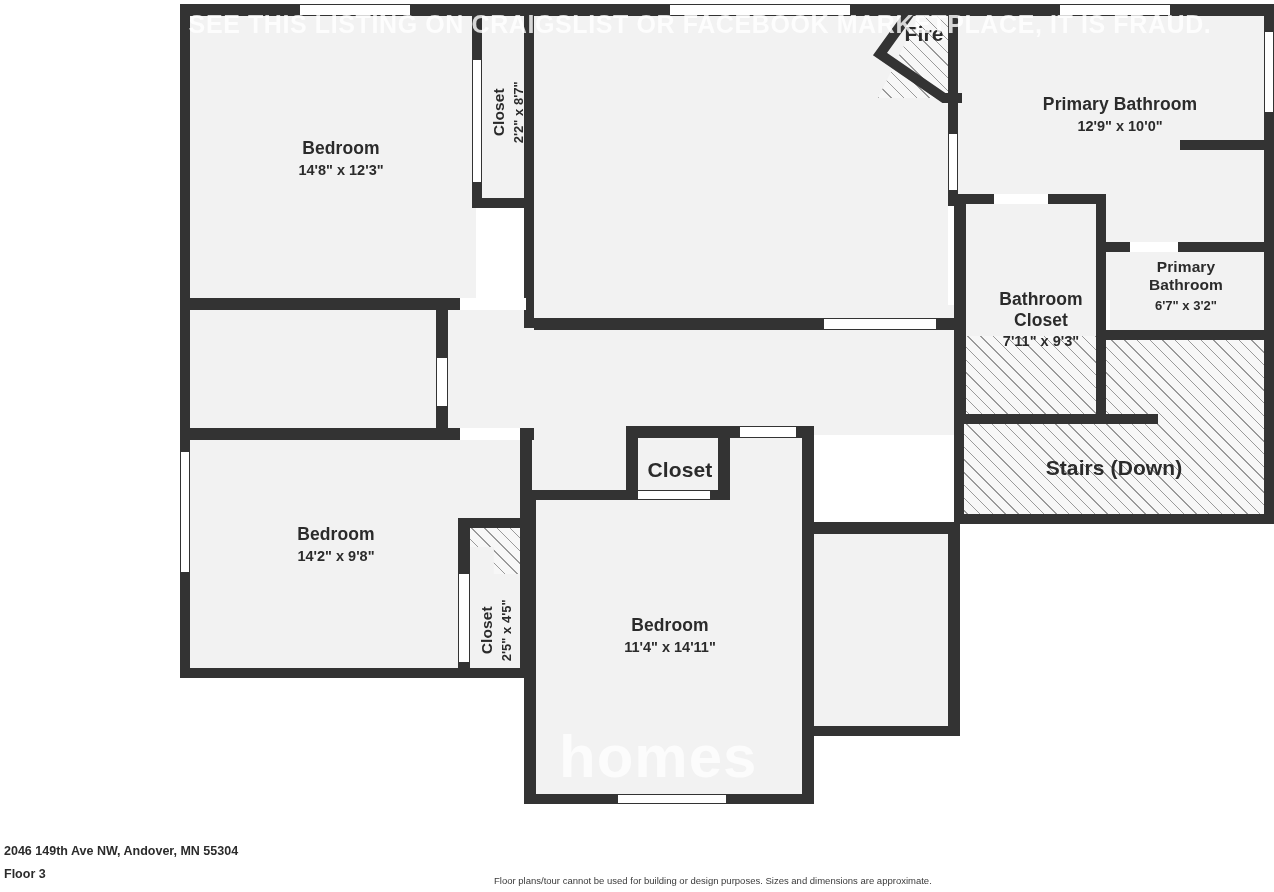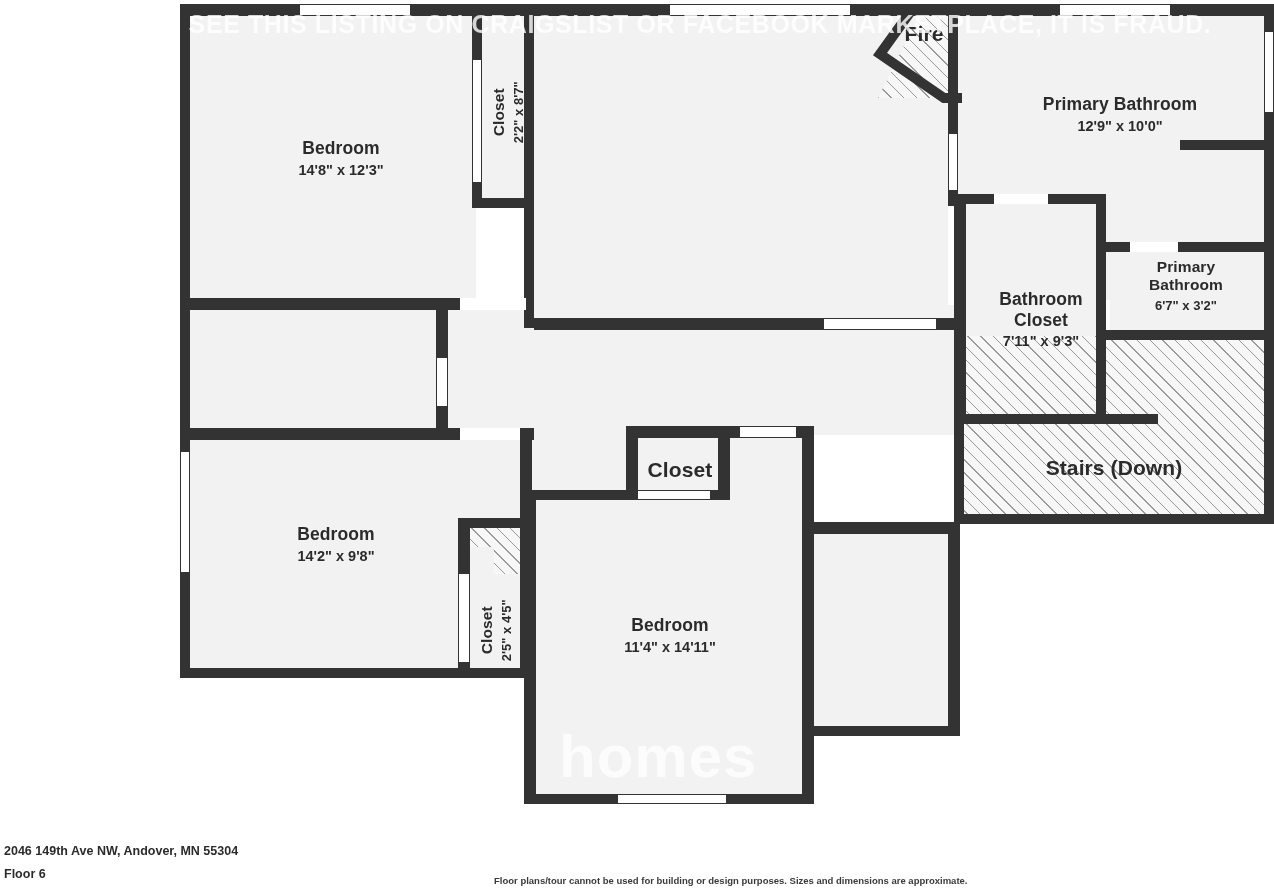--- a/index.html
+++ b/index.html
@@ -125,21 +125,21 @@
     position: absolute;
     left: 4px; top: 37px;
     font-size: 12.5px;
     font-weight: bold;
     color: #2b2b2b;
   }
   #disclaimer {
     position: absolute;
     left: 494px; top: 45px;
     font-size: 9.5px;
-    font-weight: bold;
+    font-weight: normal;
     color: #3a3a3a;
     white-space: nowrap;
   }
 </style>
 </head>
 <body>
 
 <div id="page">
 
   <div id="plan">
@@ -324,17 +324,17 @@
     </div>
 
 
     <div class="wm-fraud" style="top:10px;margin-left:16px;">IF YOU SEE THIS LISTING ON CRAIGSLIST OR FACEBOOK MARKETPLACE, IT IS FRAUD.</div>
     <div class="wm-logo" style="left:527px; top:722px;">homes</div>
 
   </div>
 
   <div id="footer">
     <div id="addr">2046 149th Ave NW, Andover, MN 55304</div>
-    <div id="floor">Floor 6</div>
+    <div id="floor">Floor 3</div>
     <div id="disclaimer">Floor plans/tour cannot be used for building or design purposes. Sizes and dimensions are approximate.</div>
   </div>
 
 </div>
 
 </body></html>

